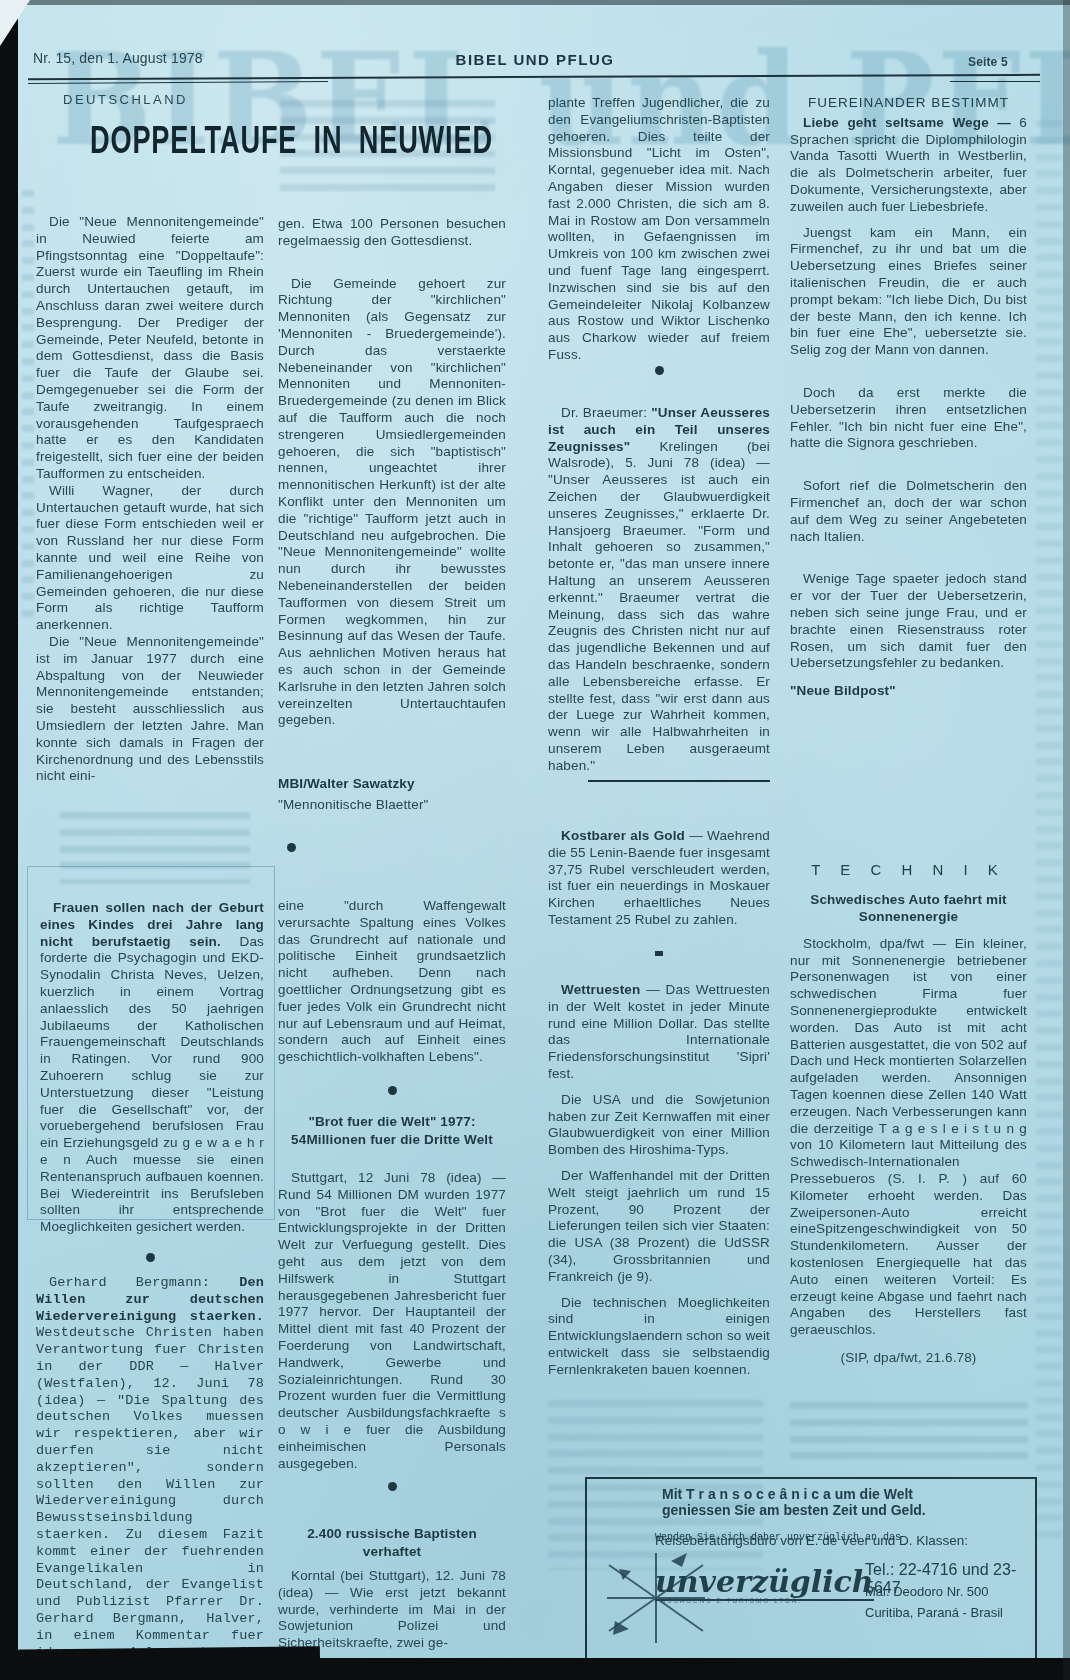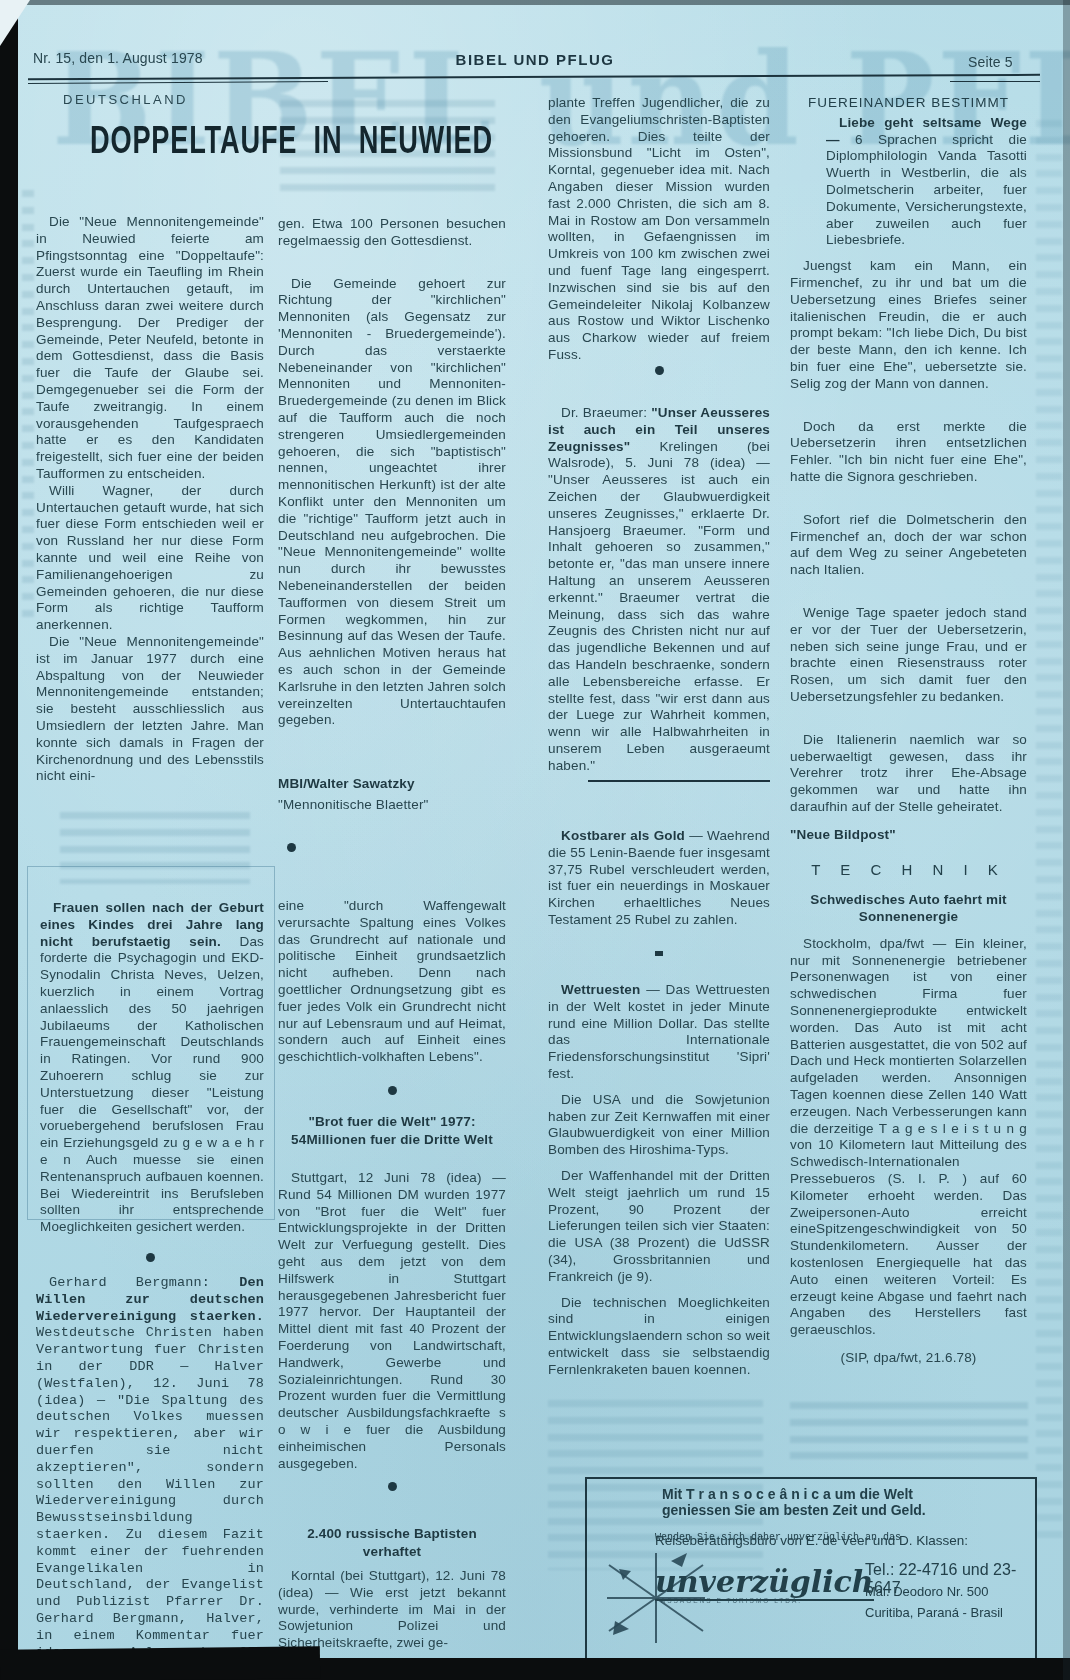--- a/index.html
+++ b/index.html
@@ -52,21 +52,21 @@
   <div class="ghost" style="left:22px;top:190px;width:12px;height:430px;"></div>
   <div class="ghost" style="left:280px;top:100px;width:215px;height:100px;"></div>
   <div class="ghost" style="left:60px;top:812px;width:190px;height:72px;"></div>
   <div class="ghost" style="left:548px;top:1400px;width:215px;height:170px;opacity:.8;"></div>
   <div class="ghost" style="left:790px;top:1402px;width:238px;height:66px;"></div>
   <div class="ghost" style="left:1036px;top:120px;width:26px;height:1420px;opacity:.7;"></div>
   <div class="ghostbox" style="left:27px;top:866px;width:246px;height:352px;"></div>
 
   <div class="blk" style="left:33px;top:50px;font-size:14px;">Nr. 15, den 1. August 1978</div>
   <div class="blk masthead" style="left:0;top:52px;width:1070px;text-align:center;">BIBEL UND PFLUG</div>
-  <div class="blk" style="left:968px;top:54px;font-size:14px;">Seite 5</div>
+  <div class="blk" style="left:968px;top:54px;font-size:12px;font-weight:bold;">Seite 5</div>
   <div class="rule" style="left:28px;top:76px;width:1012px;height:2px;transform:rotate(-0.25deg);"></div>
   <div class="rule" style="left:28px;top:82px;width:300px;height:1px;transform:rotate(-0.4deg);"></div>
   <div class="rule" style="left:950px;top:81px;width:90px;height:1px;"></div>
 
   <div class="blk kicker" style="left:63px;top:92px;">DEUTSCHLAND</div>
   <div class="blk headline" style="left:90px;top:131px;">DOPPELTAUFE IN NEUWIED</div>
 
   <div class="blk" style="left:36px;top:214px;width:228px;">
     <p class="p">Die "Neue Mennonitengemeinde" in Neuwied feierte am Pfingstsonntag eine "Doppeltaufe": Zuerst wurde ein Taeufling im Rhein durch Untertauchen getauft, im Anschluss daran zwei weitere durch Besprengung. Der Prediger der Gemeinde, Peter Neufeld, betonte in dem Gottesdienst, dass die Basis fuer die Taufe der Glaube sei. Demgegenueber sei die Form der Taufe zweitrangig. In einem vorausgehenden Taufgespraech hatte er es den Kandidaten freigestellt, sich fuer eine der beiden Taufformen zu entscheiden.</p>
     <p class="p">Willi Wagner, der durch Untertauchen getauft wurde, hat sich fuer diese Form entschieden weil er von Russland her nur diese Form kannte und weil eine Reihe von Familienangehoerigen zu Gemeinden gehoeren, die nur diese Form als richtige Taufform anerkennen.</p>
@@ -130,26 +130,25 @@
 
   <div class="blk" style="left:548px;top:982px;width:222px;">
     <p class="p"><span class="b">Wettruesten</span><span> — Das Wettruesten in der Welt kostet in jeder Minute rund eine Million Dollar. Das stellte das Internationale Friedensforschungsinstitut 'Sipri' fest.</span></p>
     <p class="p sgap">Die USA und die Sowjetunion haben zur Zeit Kernwaffen mit einer Glaubwuerdigkeit von einer Million Bomben des Hiroshima-Typs.</p>
     <p class="p sgap">Der Waffenhandel mit der Dritten Welt steigt jaehrlich um rund 15 Prozent, 90 Prozent der Lieferungen teilen sich vier Staaten: die USA (38 Prozent) die UdSSR (34), Grossbritannien und Frankreich (je 9).</p>
     <p class="p sgap">Die technischen Moeglichkeiten sind in einigen Entwicklungslaendern schon so weit entwickelt dass sie selbstaendig Fernlenkraketen bauen koennen.</p>
   </div>
 
   <div class="blk" style="left:790px;top:95px;width:237px;">
     <div class="secline">FUEREINANDER BESTIMMT</div>
-    <p class="p" style="margin-top:3px;margin-left:36px;"><span class="b">Liebe geht seltsame Wege —</span><span> 6 Sprachen spricht die Diplomphilologin Vanda Tasotti Wuerth in Westberlin, die als Dolmetscherin arbeiter, fuer Dokumente, Versicherungstexte, aber zuweilen auch fuer Liebesbriefe.</span></p>
+    <p class="p" style="margin-top:3px;"><span class="b">Liebe geht seltsame Wege —</span><span> 6 Sprachen spricht die Diplomphilologin Vanda Tasotti Wuerth in Westberlin, die als Dolmetscherin arbeiter, fuer Dokumente, Versicherungstexte, aber zuweilen auch fuer Liebesbriefe.</span></p>
     <p class="p sgap">Juengst kam ein Mann, ein Firmenchef, zu ihr und bat um die Uebersetzung eines Briefes seiner italienischen Freudin, die er auch prompt bekam: "Ich liebe Dich, Du bist der beste Mann, den ich kenne. Ich bin fuer eine Ehe", uebersetzte sie. Selig zog der Mann von dannen.</p>
     <p class="p gap">Doch da erst merkte die Uebersetzerin ihren entsetzlichen Fehler. "Ich bin nicht fuer eine Ehe", hatte die Signora geschrieben.</p>
     <p class="p gap">Sofort rief die Dolmetscherin den Firmenchef an, doch der war schon auf dem Weg zu seiner Angebeteten nach Italien.</p>
     <p class="p gap">Wenige Tage spaeter jedoch stand er vor der Tuer der Uebersetzerin, neben sich seine junge Frau, und er brachte einen Riesenstrauss roter Rosen, um sich damit fuer den Uebersetzungsfehler zu bedanken.</p>
-    <p class="p gap">Die Italienerin naemlich war so ueberwaeltigt gewesen, dass ihr Verehrer trotz ihrer Ehe-Absage gekommen war und hatte ihn daraufhin auf der Stelle geheiratet.</p>
     <p class="p right b gap" style="text-indent:0;">"Neue Bildpost"</p>
   </div>
 
   <div class="blk" style="left:790px;top:862px;width:237px;">
     <div class="techsec">T E C H N I K</div>
     <div class="h" style="margin-top:12px;line-height:17px;">Schwedisches Auto faehrt mit Sonnenenergie</div>
     <p class="p" style="margin-top:11px;">Stockholm, dpa/fwt — Ein kleiner, nur mit Sonnenenergie betriebener Personenwagen ist von einer schwedischen Firma fuer Sonnenenergieprodukte entwickelt worden. Das Auto ist mit acht Batterien ausgestattet, die von 502 auf Dach und Heck montierten Solarzellen aufgeladen werden. Ansonnigen Tagen koennen diese Zellen 140 Watt erzeugen. Nach Verbesserungen kann die derzeitige T a g e s l e i s t u n g von 10 Kilometern laut Mitteilung des Schwedisch-Internationalen Pressebueros (S. I. P. ) auf 60 Kilometer erhoeht werden. Das Zweipersonen-Auto erreicht eineSpitzengeschwindigkeit von 50 Stundenkilometern. Ausser der kostenlosen Energiequelle hat das Auto einen weiteren Vorteil: Es erzeugt keine Abgase und faehrt nach Angaben des Herstellers fast geraeuschlos.</p>
     <p class="p center" style="margin-top:11px;text-indent:0;">(SIP, dpa/fwt, 21.6.78)</p>
   </div>
 

